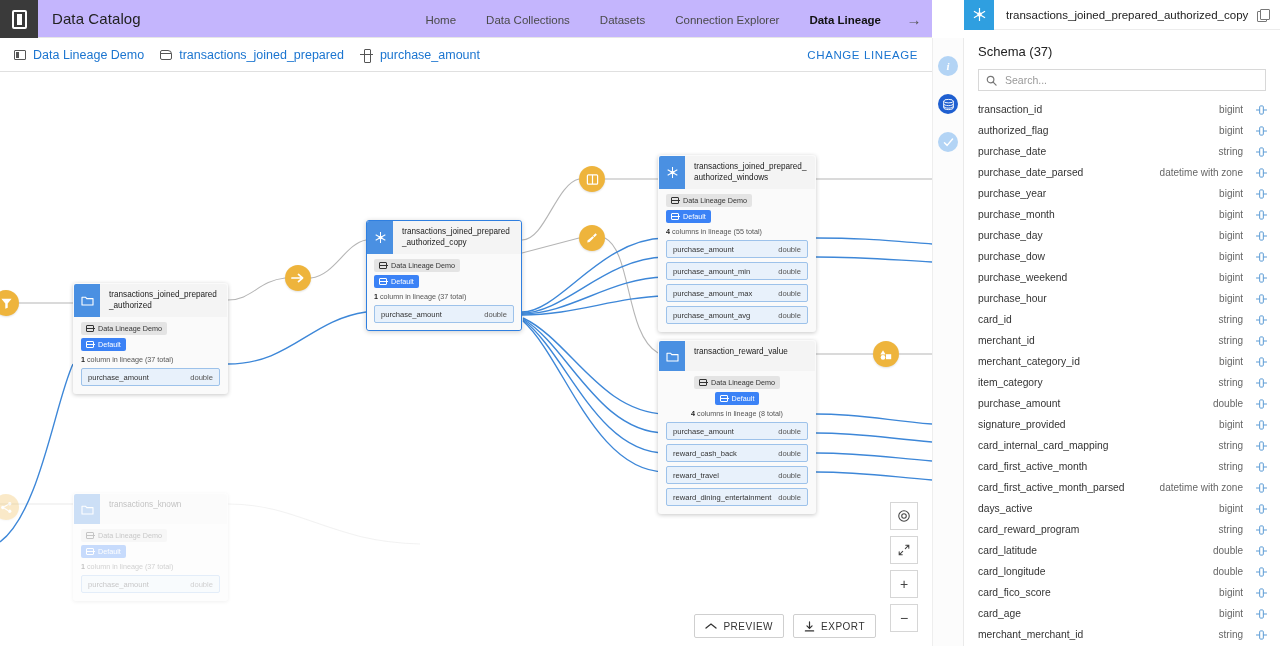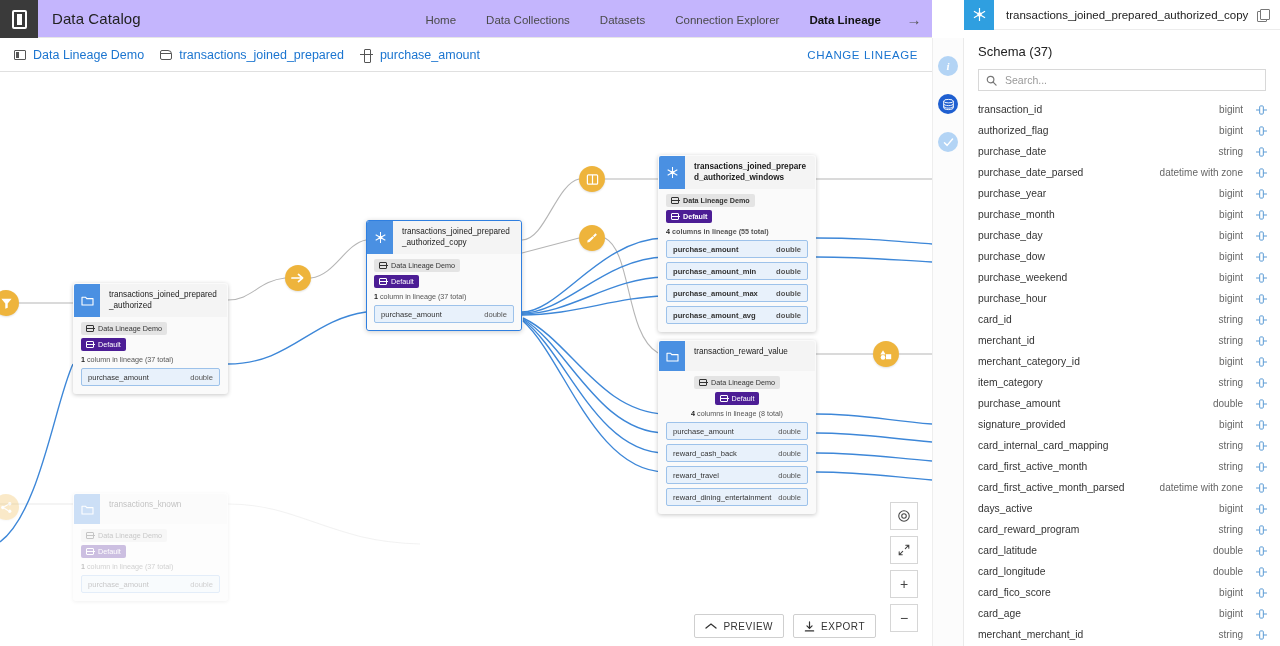--- a/index.html
+++ b/index.html
@@ -90,21 +90,21 @@
   .node-icon.folder-ic { background: #4a90e2; }
   .node-title {
     padding: 6px 8px 6px 9px; font-size: 8.2px; line-height: 1.28; color: #1a1a1a;
     word-break: break-all;
   }
   .node-body { padding: 5px 7px 7px 7px; background: #fafafa; border-radius: 0 0 3px 3px; }
   .chip {
     display: inline-flex; align-items: center; gap: 4px; font-size: 7.2px;
     background: #e4e4e4; color: #333; border-radius: 2px; padding: 2px 5px;
   }
-  .chip.default { background: #4c1d95; color: #fff; margin-top: 3px; }
+  .chip.default { background: #3b82f6; color: #fff; margin-top: 3px; }
   .chip-ic { width: 8px; height: 6.5px; border: 1px solid currentColor; border-radius: 1px; position: relative; flex: none; }
   .chip-ic:before { content:""; position:absolute; left:0; top:2px; width:8px; height:.8px; background:currentColor;}
   .lineage-count { font-size: 7.2px; color: #555; margin-top: 4px; }
   .lineage-count b { color: #222; }
   .col-row {
     display: flex; justify-content: space-between; align-items: center;
     border: 1px solid #9dc2ea; border-radius: 2px; background: #fff;
     padding: 3.5px 6px; margin-top: 4px; font-size: 7.6px;
   }
   .col-row.hl { background: #e8f1fb; }
@@ -312,21 +312,21 @@
         <div class="lineage-count">
           <b>1</b> <span>column in lineage (37 total)</span>
         </div>
         <div class="col-row hl">
           <span>purchase_amount</span>
           <span class="col-type">double</span>
         </div>
       </div>
     </div>
 
-    <div class="node" style="left:658px; top:83px; width:158px;font-weight:bold;">
+    <div class="node" style="left:658px; top:83px; width:158px;">
       <div class="node-head">
         <div class="node-icon">
           <svg width="13" height="13" viewBox="0 0 14 14" stroke="#fff" stroke-width="1.1" fill="none">
             <path d="M7 1v12M1.8 4l10.4 6M12.2 4L1.8 10"></path>
             <circle cx="7" cy="7" r="2" fill="#fff" stroke="none"></circle>
           </svg>
         </div>
         <div class="node-title">transactions_joined_prepared_authorized_windows</div>
       </div>
       <div class="node-body">

